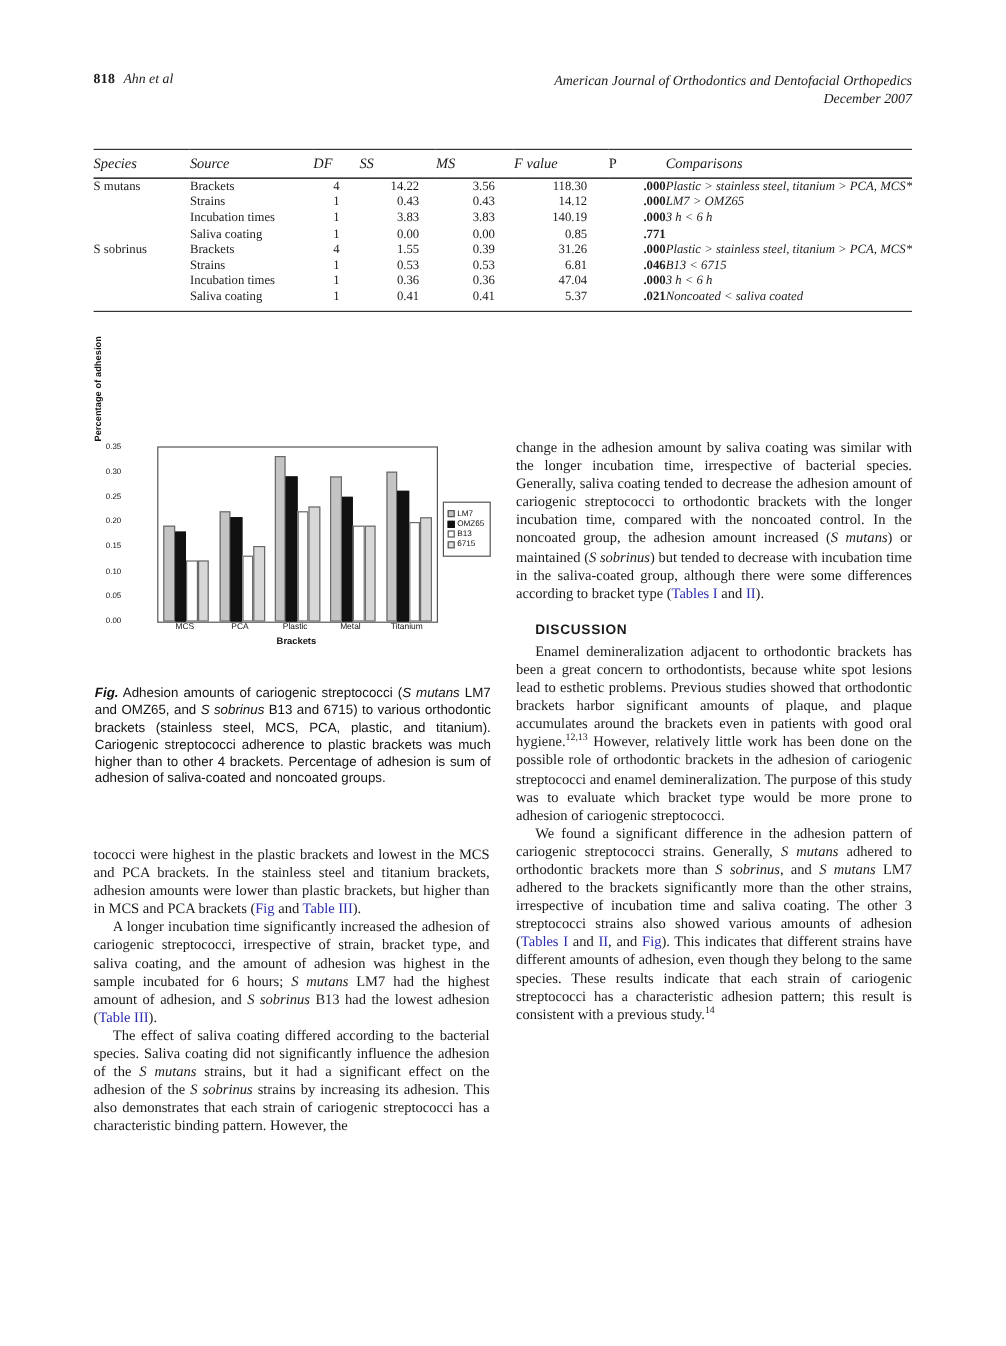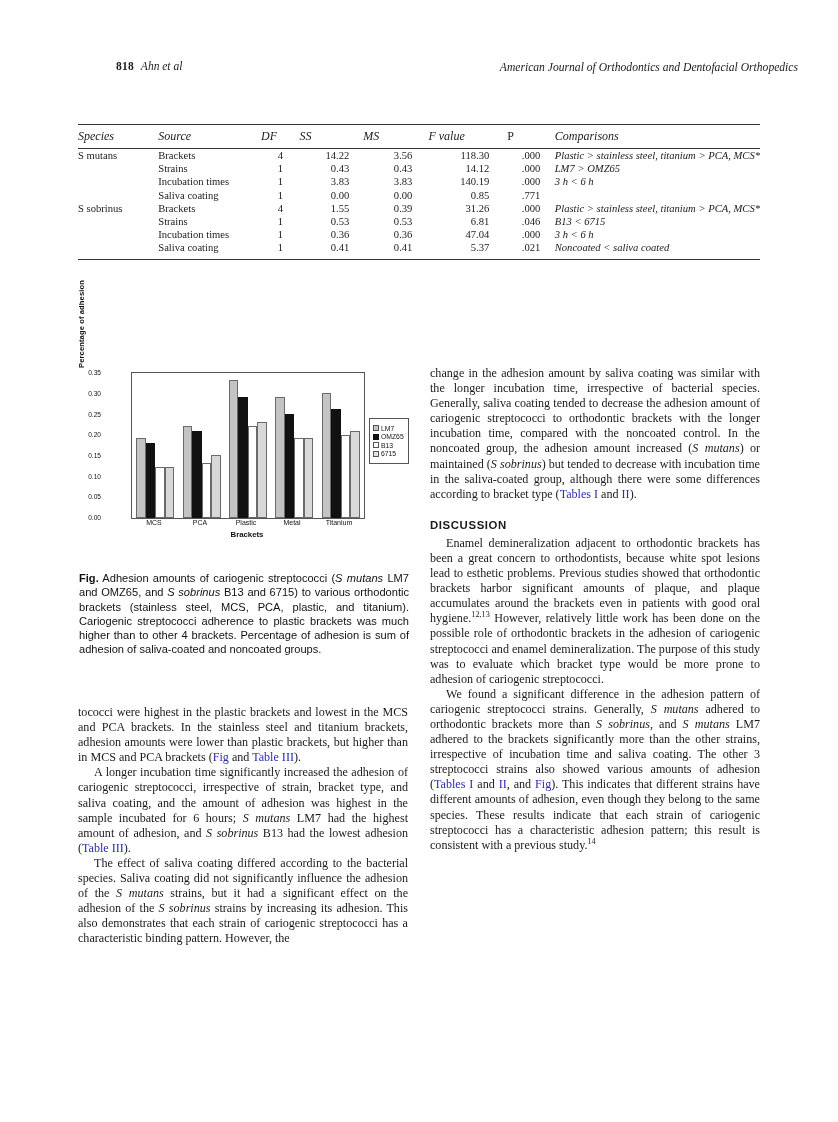--- a/index.html
+++ b/index.html
@@ -1,21 +1,21 @@
 <!DOCTYPE html>
 <html><head>
 <meta charset="utf-8">
 <style>
   html,body{margin:0;padding:0;background:#ffffff;}
   body{width:838px;height:1122px;position:relative;
        font-family:"Liberation Serif",serif;color:#1a1a1a;}
   .page{position:absolute;left:0;top:0;width:838px;height:1122px;background:#fff;}
 
   
-  .runhead{position:absolute;left:78px;top:60px;width:682px;height:38px;margin-left:38px;}
+  .runhead{position:absolute;left:78px;top:60px;width:682px;height:38px;}
   .rh-left{position:absolute;left:0;top:0;font-size:11.5px;}
   .rh-left .pg{font-weight:bold;font-style:normal;letter-spacing:.2px;}
   .rh-left .au{font-style:italic;margin-left:7px;}
   .rh-right{position:absolute;right:0;top:0;text-align:right;
             font-family:"Liberation Serif",serif;font-style:italic;font-size:11.6px;line-height:15px;}
 
   
   .tblwrap{position:absolute;left:78px;top:124px;width:682px;}
   .tbl-cap{font-size:11.6px;line-height:15.2px;text-align:justify;margin:0 0 7px 0;}
   .tbl-cap b{font-weight:bold;}
@@ -26,35 +26,35 @@
       padding:4px 0 4px 0;text-align:left;white-space:nowrap;}
   table.anova thead th.nonital{font-style:normal;}
   table.anova tbody td{padding:1.1px 0;vertical-align:top;white-space:nowrap;}
   table.anova tbody tr.last td{padding-bottom:4px;}
   .c-species{width:86px;}
   .c-source{width:108px;}
   .c-df{width:42px;text-align:center;}
   .c-ss{width:54px;text-align:right;padding-right:14px !important;}
   .c-ms{width:54px;text-align:right;padding-right:16px !important;margin-left:32px;}
   .c-f{width:66px;text-align:right;padding-right:18px !important;}
-  .c-p{width:52px;text-align:center;}
+  .c-p{width:52px;text-align:right;font-weight:bold;}
   .c-comp{text-align:left;font-style:italic;}
   th.c-ss,th.c-ms,th.c-f{text-align:left;padding-right:0 !important;}
   th.c-df{text-align:left;}
   .tbl-botline{border-top:.9px solid #333;margin-top:2px;}
   .tbl-notes{font-size:10.1px;line-height:13.6px;margin-top:5px;}
   .colR{position:absolute;left:430px;top:366px;width:330px;}
   p.body{font-size:12.1px;line-height:15.1px;text-align:justify;margin:0;
          text-indent:16px;hyphens:none;}
   p.body.noind{text-indent:0;}
   .lnk{color:#2b2bb0;}
   i{font-style:italic;}
   sup{font-size:8.2px;vertical-align:super;line-height:0;}
   h3.sect{font-family:"Liberation Sans",sans-serif;font-size:11.4px;
-          font-weight:bold;letter-spacing:.6px;margin:17px 0 5px 0;}
+          font-weight:bold;letter-spacing:.6px;margin:17px 0 5px 16px;}
 
   
   .figbox{position:absolute;left:79px;top:366px;width:330px;}
   .chart{position:relative;width:310px;height:195px;}
   .plot{position:absolute;left:52px;top:6px;width:232px;height:145px;
         border:1.1px solid #555;background:#fff;}
   .ylab{position:absolute;left:-2px;top:18px;width:120px;
         transform:rotate(-90deg);transform-origin:0 0;
         font-family:"Liberation Sans",sans-serif;font-size:7.6px;font-weight:bold;
         text-align:center;color:#111;letter-spacing:.1px;}
@@ -76,35 +76,36 @@
           padding:4px 4px 4px 3px;background:#fff;}
   .lgrow{display:flex;align-items:center;gap:2px;margin:1.5px 0;}
   .swatch{width:6px;height:6px;border:.8px solid #555;box-sizing:border-box;}
   .swatch.s0{background:#c4c4c4;}
   .swatch.s1{background:#111;border-color:#111;}
   .swatch.s2{background:#fff;}
   .swatch.s3{background:#e2e2e2;}
   .lgtxt{font-family:"Liberation Sans",sans-serif;font-size:6.8px;color:#111;}
   .figcap{margin-top:10px;font-family:"Liberation Sans",sans-serif;
           font-size:11.1px;line-height:14.3px;text-align:justify;color:#111;}
-  .figcap b{font-weight:bold;}
+  .figcap b{font-weight:bold;font-style:italic;}
   .figcap i{font-style:italic;}
   .figtext{position:absolute;left:78px;top:705px;width:330px;}
 </style>
 </head>
 <body>
 
 <div class="page">
 
   <div class="runhead">
     <div class="rh-left">
       <span class="pg">818</span><span class="au">Ahn et al</span>
     </div>
     <div class="rh-right">
       <div>American Journal of Orthodontics and Dentofacial Orthopedics</div>
+      <div>December 2007</div>
     </div>
   </div>
 
   <div class="tblwrap">
 
     <table class="anova">
       <thead>
         <tr>
           <th class="c-species">Species</th>
           <th class="c-source">Source</th>

